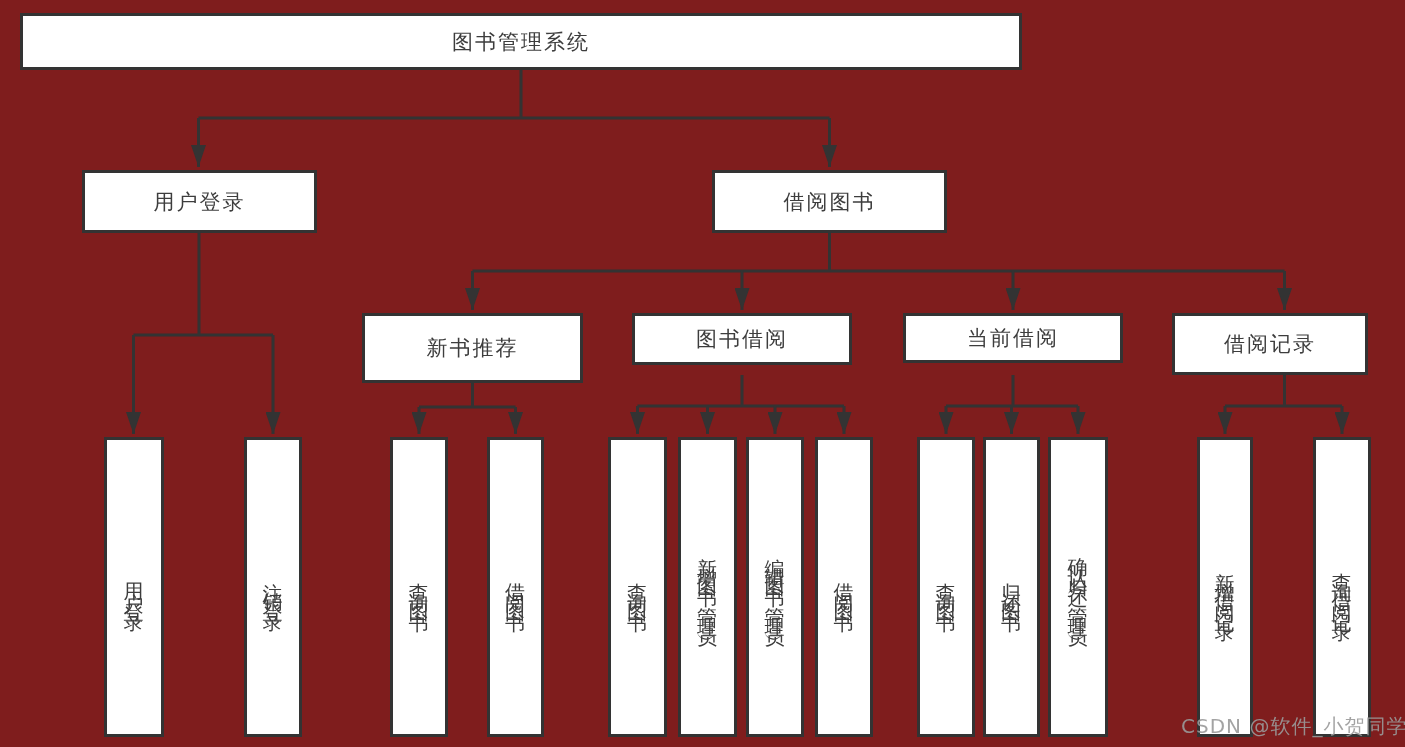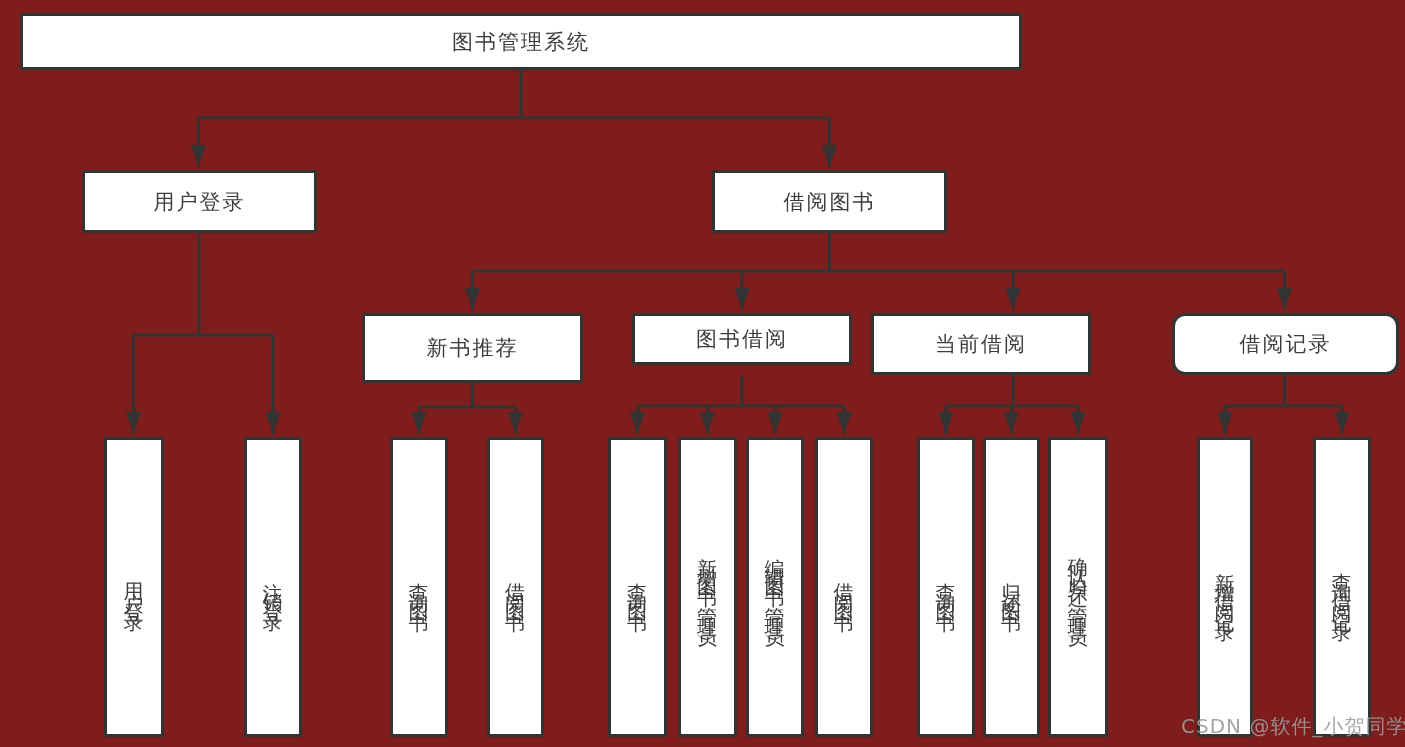--- a/index.html
+++ b/index.html
@@ -87,22 +87,22 @@
     </g>
   </svg>
 
   <div class="node h-node" style="left:20px;top:13px;width:1002px;height:57px;">图书管理系统</div>
 
   <div class="node h-node" style="left:82px;top:170px;width:235px;height:63px;">用户登录</div>
   <div class="node h-node" style="left:712px;top:170px;width:235px;height:63px;">借阅图书</div>
 
   <div class="node h-node" style="left:362px;top:313px;width:221px;height:70px;">新书推荐</div>
   <div class="node h-node" style="left:632px;top:313px;width:220px;height:52px;">图书借阅</div>
-  <div class="node h-node" style="left:871px;top:313px;width:220px;height:62px;">当前借阅</div>
-  <div class="node h-node" style="left:1172px;top:313px;width:227px;height:62px;border-radius:13px;">借阅记录</div>
+  <div class="node h-node" style="left:903px;top:313px;width:220px;height:50px;">当前借阅</div>
+  <div class="node h-node" style="left:1172px;top:313px;width:196px;height:62px;">借阅记录</div>
 
   <div class="node v-node" style="left:104px;top:437px;width:60px;height:300px;">用户登录</div>
   <div class="node v-node" style="left:244px;top:437px;width:58px;height:300px;">注销登录</div>
 
   <div class="node v-node" style="left:390px;top:437px;width:58px;height:300px;">查询图书</div>
   <div class="node v-node" style="left:487px;top:437px;width:57px;height:300px;">借阅图书</div>
 
   <div class="node v-node" style="left:608px;top:437px;width:59px;height:300px;">查询图书</div>
   <div class="node v-node" style="left:678px;top:437px;width:59px;height:300px;">新增图书（管理员）</div>
   <div class="node v-node" style="left:746px;top:437px;width:58px;height:300px;">编辑图书（管理员）</div>

